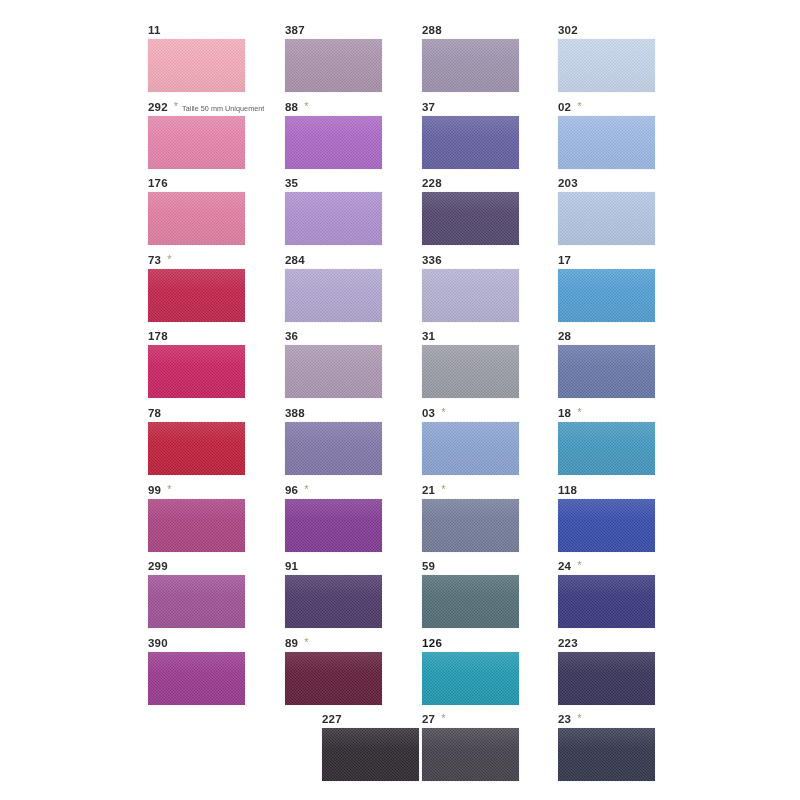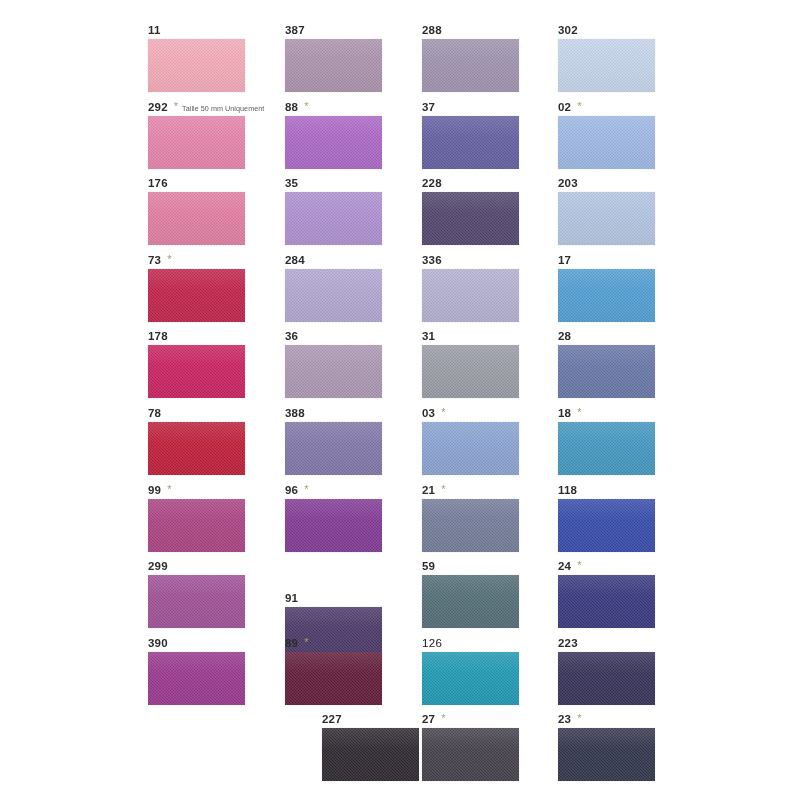--- a/index.html
+++ b/index.html
@@ -45,21 +45,21 @@
   .swatch-code {
     font-size: 11.5px;
     font-weight: bold;
     color: #2c2c2c;
     letter-spacing: 0.2px;
     line-height: 13px;
     font-family: "Liberation Sans", sans-serif;
   }
   .swatch-code.heavy {
     color: #17171b;
-    font-weight: normal;
+    font-weight: bold;
     letter-spacing: 0.3px;
   }
   .swatch-star {
     font-size: 11px;
     line-height: 11px;
     color: #93a572;
     margin-left: 6px;
     font-family: "Liberation Sans", sans-serif;
   }
   .swatch-note {
@@ -200,21 +200,21 @@
         </div>
         <div class="swatch-chip" title="388" style="width: 97px; height: 53px; background: rgb(125, 114, 166);"></div>
       </div>
       <div class="swatch-cell" style="top: 483.6px;">
         <div class="swatch-label-row">
           <span class="swatch-code">96</span>
           <span class="swatch-star" style="color: rgb(147, 165, 114);">*</span>
         </div>
         <div class="swatch-chip" title="96" style="width: 97px; height: 53px; background: rgb(126, 51, 145);"></div>
       </div>
-      <div class="swatch-cell" style="top: 560.2px; margin-top: 32px;">
+      <div class="swatch-cell" style="top: 560.2px;">
         <div class="swatch-label-row">
           <span class="swatch-code">91</span>
         </div>
         <div class="swatch-chip" title="91" style="width: 97px; height: 53px; background: rgb(69, 50, 99);"></div>
       </div>
       <div class="swatch-cell" style="top: 636.8px;">
         <div class="swatch-label-row">
           <span class="swatch-code">89</span>
           <span class="swatch-star" style="color: rgb(147, 165, 114);">*</span>
         </div>

